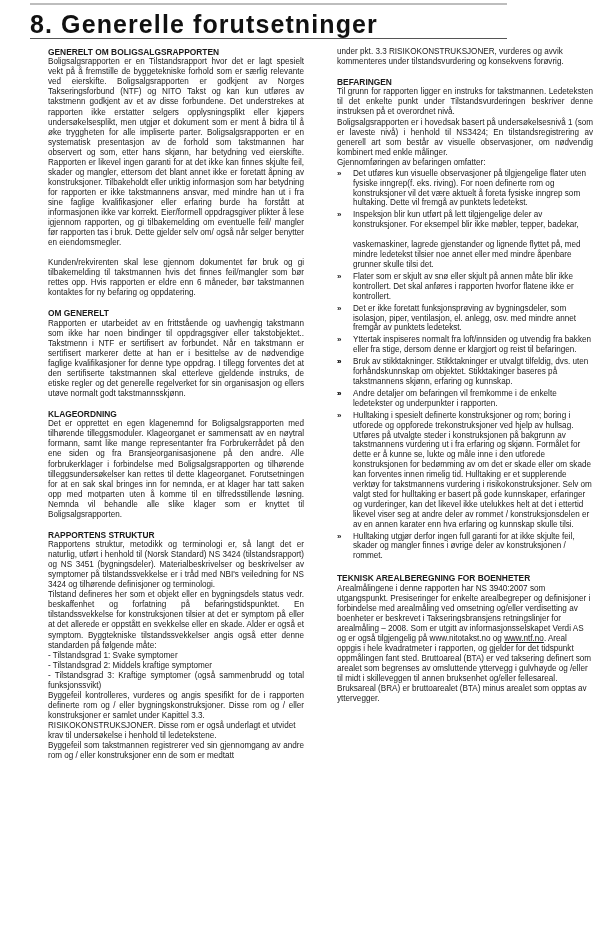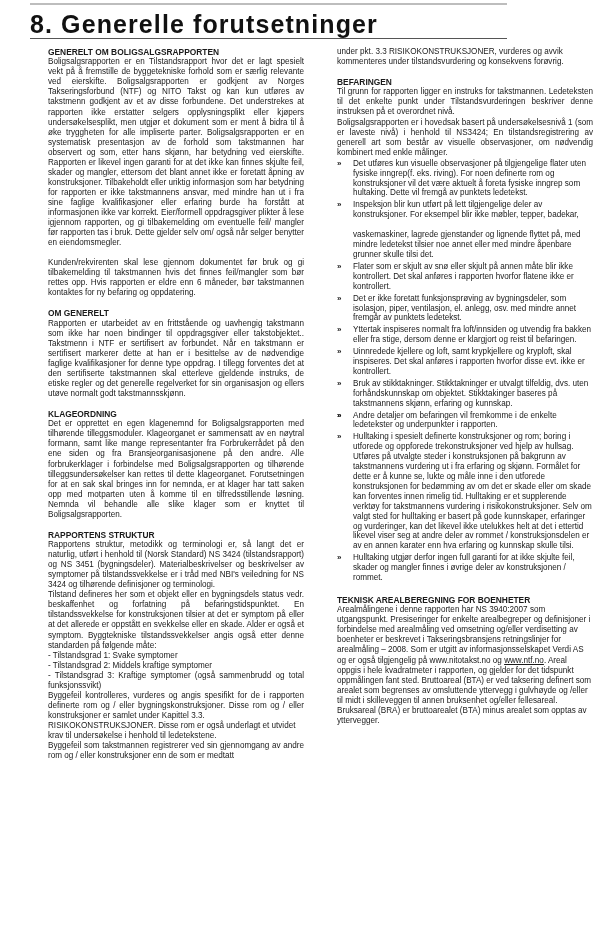--- a/index.html
+++ b/index.html
@@ -65,20 +65,21 @@
   <p class="just">Byggefeil som takstmannen registrerer ved sin gjennomgang av andre rom og / eller konstruksjoner enn de som er medtatt</p>
 </div>
 
 <div class="col col-right">
   <p class="plain">under pkt. 3.3 RISIKOKONSTRUKSJONER, vurderes og avvik kommenteres under tilstandsvurdering og konsekvens forøvrig.</p>
   <div class="gap"></div>
 
   <p class="heading">BEFARINGEN</p>
   <p class="just">Til grunn for rapporten ligger en instruks for takstmannen. Ledeteksten til det enkelte punkt under Tilstandsvurderingen beskriver denne instruksen på et overordnet nivå.</p>
   <p class="just">Boligsalgsrapporten er i hovedsak basert på undersøkelsesnivå 1 (som er laveste nivå) i henhold til NS3424; En tilstandsregistrering av generell art som består av visuelle observasjoner, om nødvendig kombinert med enkle målinger.</p>
+  <p class="plain">Gjennomføringen av befaringen omfatter:</p>
 
   <ul class="bullets">
     <li>
       <span class="marker">»</span>
       <span>Det utføres kun visuelle observasjoner på tilgjengelige flater uten fysiske inngrep(f. eks. riving). For noen definerte rom og konstruksjoner vil det være aktuelt å foreta fysiske inngrep som hultaking. Dette vil fremgå av punktets ledetekst.</span>
     </li>
     <li>
       <span class="marker">»</span>
       <span>Inspeksjon blir kun utført på lett tilgjengelige deler av konstruksjoner. For eksempel blir ikke møbler, tepper, badekar,</span>
       <div class="bullet-break"></div>
@@ -91,21 +92,20 @@
     <li>
       <span class="marker">»</span>
       <span>Det er ikke foretatt funksjonsprøving av bygningsdeler, som isolasjon, piper, ventilasjon, el. anlegg, osv. med mindre annet fremgår av punktets ledetekst.</span>
     </li>
     <li>
       <span class="marker">»</span>
       <span>Yttertak inspiseres normalt fra loft/innsiden og utvendig fra bakken eller fra stige, dersom denne er klargjort og reist til befaringen.</span>
     </li>
     <li>
       <span class="marker">»</span>
-      <span>Uinnredede kjellere og loft, samt krypkjellere og kryploft, skal inspiseres. Det skal anføres i rapporten hvorfor disse evt. ikke er kontrollert.</span>
     </li>
     <li>
       <span class="marker">»</span>
       <span>Bruk av stikktakninger. Stikktakninger er utvalgt tilfeldig, dvs. uten forhåndskunnskap om objektet. Stikktakinger baseres på takstmannens skjønn, erfaring og kunnskap.</span>
     </li>
     <li>
       <span class="marker">»</span>
     </li>
     <li>
       <span class="marker">»</span>

